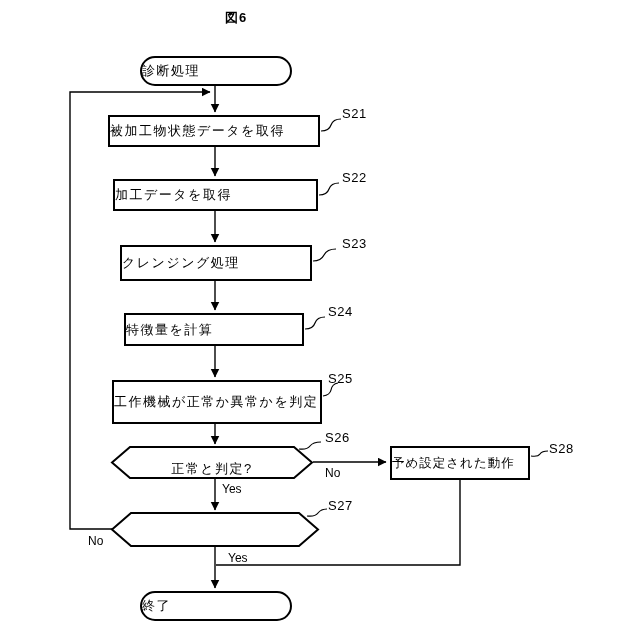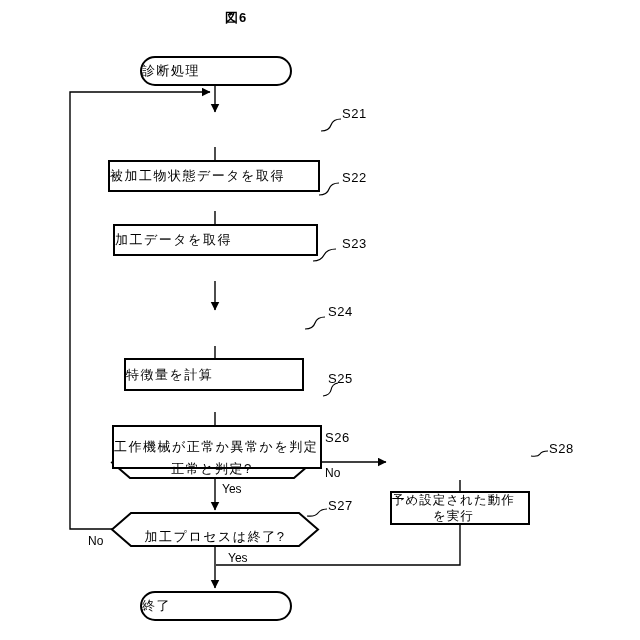--- a/index.html
+++ b/index.html
@@ -4,21 +4,21 @@
 <style>
   * { margin:0; padding:0; box-sizing:border-box; }
   html,body { background:#ffffff; }
   body { font-family:"Liberation Sans","DejaVu Sans",sans-serif; color:#000; }
   .canvas { position:relative; width:640px; height:640px; background:#fff; overflow:hidden; }
   .layer { position:absolute; left:0; top:0; width:640px; height:640px; }
   .figtitle { position:absolute; left:225px; top:9px; width:62px; text-align:left;
               font-weight:bold; font-size:13px; letter-spacing:1px; }
   .node { position:absolute; display:flex; align-items:center; justify-content:flex-start;
           text-align:center; font-size:13px; letter-spacing:1.5px; background:#fff; }
-  .box { border:2px solid #000;margin-top:45px; }
+  .box { border:2px solid #000; }
   .stadium { border:2px solid #000; border-radius:16px; }
   .hex-label { position:absolute; display:flex; align-items:flex-end; justify-content:center;
                text-align:center; font-size:13px; letter-spacing:1.5px; background:transparent; }
   .two-line { font-size:12.5px; line-height:16px; letter-spacing:1px; }
   .two-line span { display:block; }
   .steplabel { position:absolute; font-size:13px; letter-spacing:0.5px; }
   .branch { position:absolute; font-size:12px; }
   svg { display:block; }
 </style>
 </head>
@@ -71,41 +71,40 @@
   </div>
 
   <div class="node box" style="left:108px; top:115px; width:212px; height:32px;">
     <span>被加工物状態データを取得</span>
   </div>
 
   <div class="node box" style="left:113px; top:179px; width:205px; height:32px;">
     <span>加工データを取得</span>
   </div>
 
+  <div class="node box" style="left:120px; top:245px; width:192px; height:36px;">
+    <span>クレンジング処理</span>
+  </div>
 
   <div class="node box" style="left:124px; top:313px; width:180px; height:33px;">
     <span>特徴量を計算</span>
   </div>
 
   <div class="node box" style="left:112px; top:380px; width:210px; height:44px;">
     <span>工作機械が正常か異常かを判定</span>
   </div>
 
   <div class="hex-label" style="left:130px; top:447px; width:164px; height:31px;">
     <span>正常と判定?</span>
   </div>
 
-  <div class="hex-label" style="left:131px; top:513px; width:168px; height:33px;">
-    <span>加工プロセスは終了?</span>
-  </div>
 
   <div class="node box two-line" style="left:390px; top:446px; width:140px; height:34px;">
     <div>
       <span>予め設定された動作</span>
-      <span>を実行</span>
     </div>
   </div>
 
   <div class="node stadium" style="left:140px; top:591px; width:152px; height:30px;">
     <span>終了</span>
   </div>
 
   <div class="steplabel" style="left:342px; top:106px;">S21</div>
   <div class="steplabel" style="left:342px; top:170px;">S22</div>
   <div class="steplabel" style="left:342px; top:236px;">S23</div>

